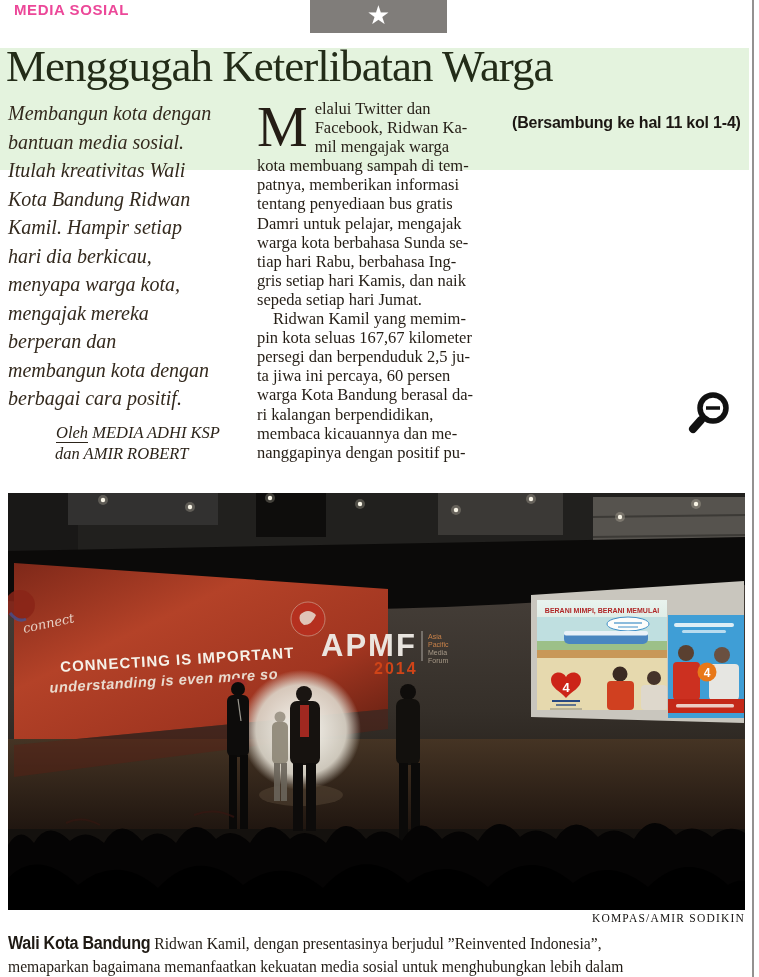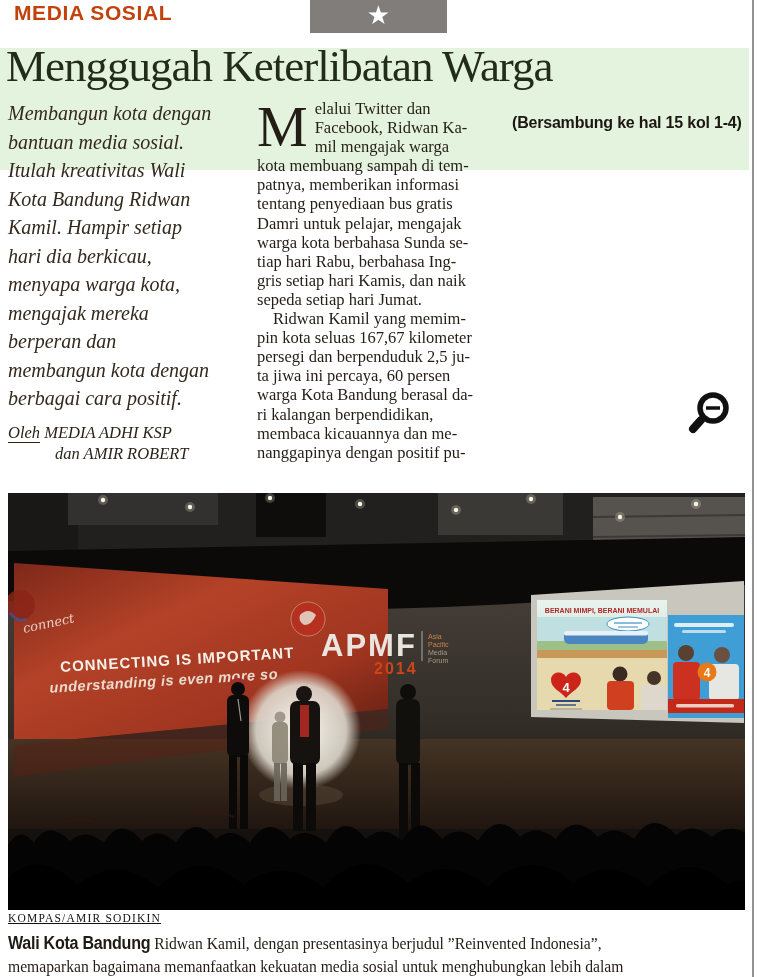--- a/index.html
+++ b/index.html
@@ -2,52 +2,52 @@
 <html><head>
 <meta charset="utf-8">
 <style>
   html,body{margin:0;padding:0;}
   body{width:759px;height:977px;position:relative;overflow:hidden;background:#ffffff;
        font-family:"Liberation Serif",serif;-webkit-font-smoothing:antialiased;}
   .abs{position:absolute;}
 
   
   .kicker{left:14px;top:1px;font-family:"Liberation Sans",sans-serif;font-weight:bold;
-          font-size:21px;letter-spacing:.6px;color:#c2410c;}
+          font-size:15px;letter-spacing:.6px;color:#ec4899;}
   .star-box{left:310px;top:0;width:137px;height:33px;background:#807d7a;
             display:flex;align-items:center;justify-content:center;}
   .star-box .glyph{color:#ffffff;font-size:26px;line-height:26px;margin-top:-4px;
             font-family:"DejaVu Sans",sans-serif;}
   .green-band{left:0;top:48px;width:749px;height:122px;background:#e4f3de;}
   .headline{left:6px;top:42px;width:740px;font-size:45px;line-height:48px;
             letter-spacing:-1px;color:#232c18;}
 
   
   .col{top:99px;color:#241d15;}
   .col1{left:8px;width:236px;font-style:italic;font-size:20px;line-height:28.5px;color:#33291d;}
   .col2{left:257px;width:246px;font-size:16.5px;line-height:19.1px;}
   .col3{left:512px;width:240px;font-size:16.5px;line-height:19.1px;}
   .pre{white-space:pre-line;}
   .dropcap{float:left;font-size:57px;line-height:49px;padding:3px 7px 0 0;color:#241d15;}
   .indent{text-indent:16px;margin:0;}
   .noindent{margin:0;}
   .byline{margin-top:9px;font-style:italic;font-size:16.5px;line-height:21px;color:#2c241a;}
-  .byline .prefix{border-bottom:1.5px solid #2c241a;padding-bottom:0;}
+  .byline .prefix{border-bottom:1.5px solid #2c241a;padding-bottom:0;margin-left:48px;}
   .byline .l2{padding-left:47px;}
   .continuation{margin-top:14px;font-family:"Liberation Sans",sans-serif;font-weight:bold;
                 font-size:16px;color:#1c1713;letter-spacing:-.2px;}
   .ital{font-style:italic;}
 
   
   .zoom-icon{left:687px;top:389px;width:46px;height:46px;cursor:pointer;}
 
   
   .photo{left:8px;top:493px;width:737px;height:417px;background:#14110e;}
-  .credit{top:912px;left:8px;width:737px;text-align:left;font-size:11.5px;
-          letter-spacing:1.2px;color:#141210;text-decoration:underline;}
+  .credit{top:912px;left:8px;width:737px;text-align:right;font-size:11.5px;
+          letter-spacing:1.2px;color:#141210;}
 
   
   .caption{top:932px;left:8px;width:812px;transform:scaleX(.92);transform-origin:left top;
            font-size:17px;line-height:22.5px;color:#221c15;}
   .caption .lead-bold{font-family:"Liberation Sans",sans-serif;font-weight:bold;
            font-size:17.5px;letter-spacing:-.3px;color:#1f1a14;}
 
   .page-border{left:752px;top:0;width:2px;height:977px;background:#949190;}
 </style>
 </head>
@@ -94,21 +94,21 @@
 pin kota seluas 167,67 kilometer
 persegi dan berpenduduk 2,5 ju-
 ta jiwa ini percaya, 60 persen
 warga Kota Bandung berasal da-
 ri kalangan berpendidikan,
 membaca kicauannya dan me-
 nanggapinya dengan positif pu-</p>
 </div>
 
 <div class="abs col col3">
-  <div class="continuation">(Bersambung ke hal 15 kol 1-4)</div>
+  <div class="continuation">(Bersambung ke hal 11 kol 1-4)</div>
 </div>
 
 <div class="abs zoom-icon">
   <svg width="46" height="46" viewBox="0 0 46 46">
     <line x1="14" y1="31" x2="6" y2="40" stroke="#111111" stroke-width="8" stroke-linecap="round"></line>
     <circle cx="26" cy="19" r="13" fill="#ffffff" stroke="#111111" stroke-width="5.5"></circle>
     <line x1="19" y1="19" x2="33" y2="19" stroke="#111111" stroke-width="3.5"></line>
   </svg>
 </div>
 

